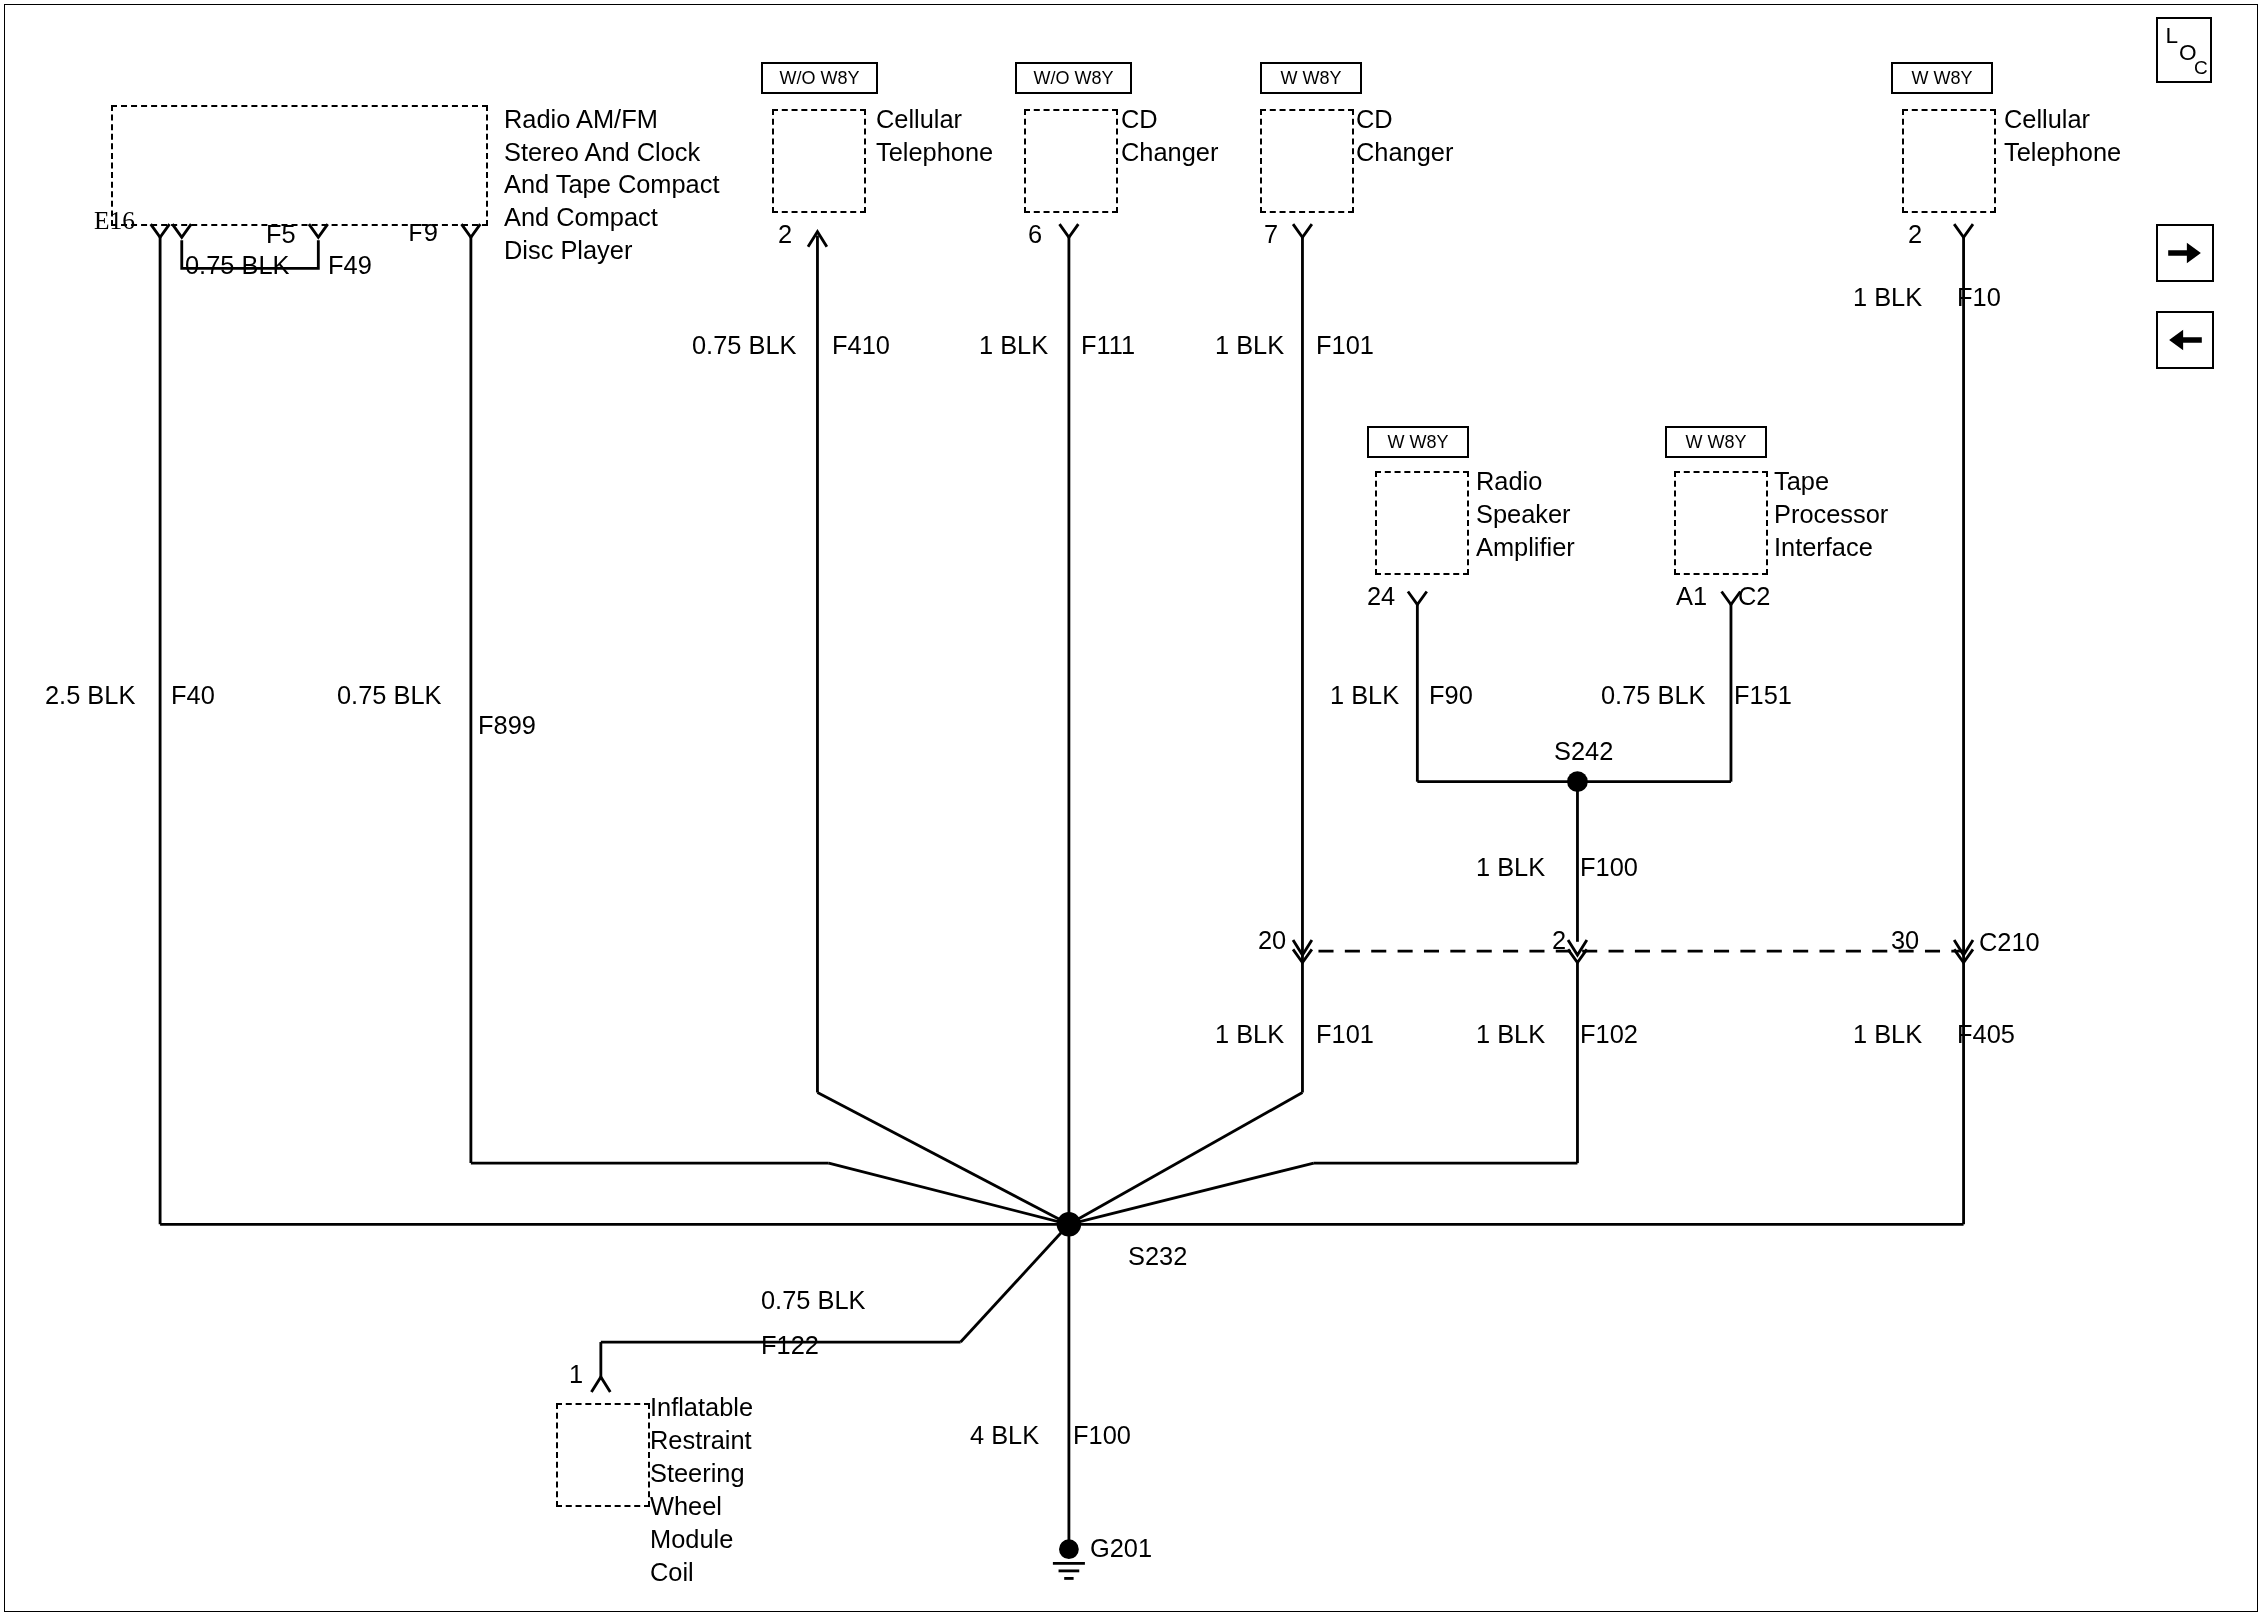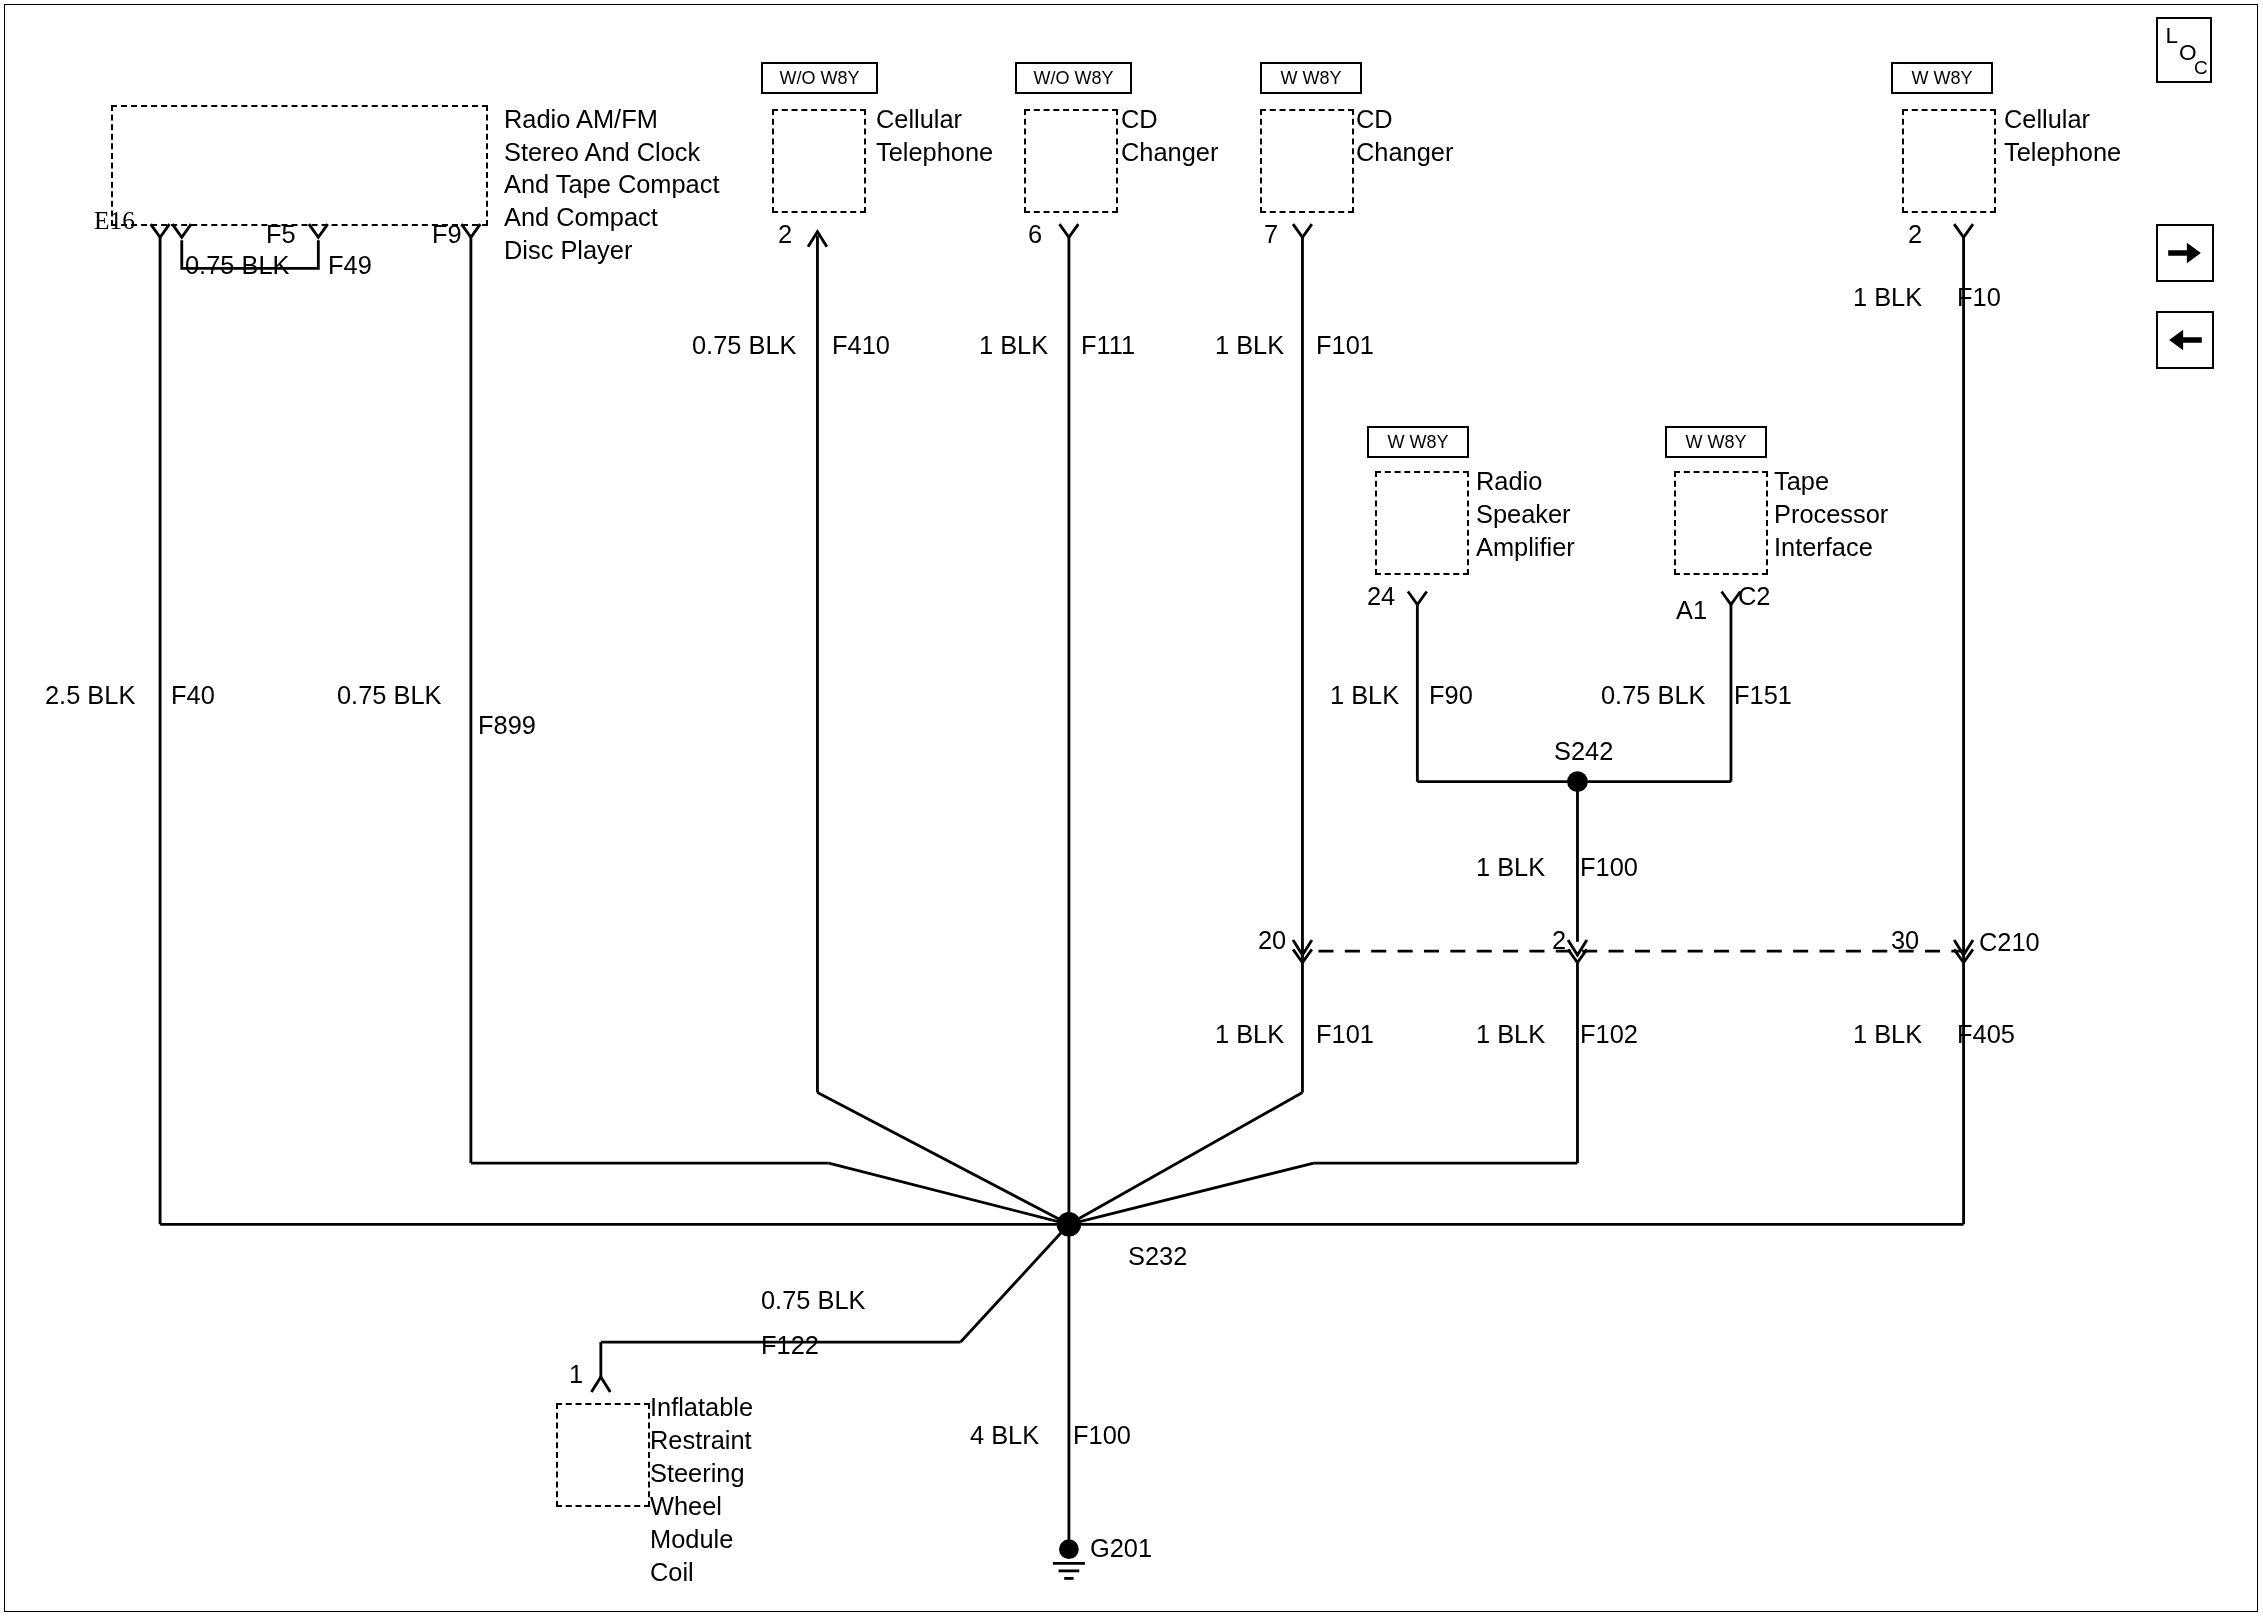--- a/index.html
+++ b/index.html
@@ -167,21 +167,21 @@
 
   <div class="conn-box" style="left:111px; top:105px; width:377px; height:121px;"></div>
   <div class="lbl" style="left:504px; top:104px;">Radio AM/FM</div>
   <div class="lbl" style="left:504px; top:137px;">Stereo And Clock</div>
   <div class="lbl" style="left:504px; top:169px;">And Tape Compact</div>
   <div class="lbl" style="left:504px; top:202px;">And Compact</div>
   <div class="lbl" style="left:504px; top:235px;">Disc Player</div>
 
   <div class="lbl" style="left:94px; top:205px;font-family:Liberation Serif, serif;">E16</div>
   <div class="lbl" style="left:266px; top:219px;">F5</div>
-  <div class="lbl" style="left:432px; top:219px;">F9</div>
+  <div class="lbl" style="left:408px; top:219px;font-family:Liberation Mono, monospace;">F9</div>
 
   <div class="lbl" style="left:185px; top:250px;">0.75 BLK</div>
   <div class="lbl" style="left:328px; top:250px;">F49</div>
 
   <div class="optbox" style="left:761px; top:62px; width:117px; height:32px;">
     <span>W/O W8Y</span>
   </div>
   <div class="conn-box" style="left:772px; top:109px; width:94px; height:104px;"></div>
   <div class="lbl" style="left:876px; top:104px;">Cellular</div>
   <div class="lbl" style="left:876px; top:137px;">Telephone</div>
@@ -230,21 +230,21 @@
   <div class="lbl" style="left:1330px; top:680px;">1 BLK</div>
   <div class="lbl" style="left:1429px; top:680px;">F90</div>
 
   <div class="optbox" style="left:1665px; top:426px; width:102px; height:32px;">
     <span>W W8Y</span>
   </div>
   <div class="conn-box" style="left:1674px; top:471px; width:94px; height:104px;"></div>
   <div class="lbl" style="left:1774px; top:466px;">Tape</div>
   <div class="lbl" style="left:1774px; top:499px;">Processor</div>
   <div class="lbl" style="left:1774px; top:532px;">Interface</div>
-  <div class="lbl" style="left:1676px; top:581px;margin-top:14px;">A1</div>
+  <div class="lbl" style="left:1676px; top:581px;">A1</div>
   <div class="lbl" style="left:1738px; top:581px;">C2</div>
   <div class="lbl" style="left:1601px; top:680px;">0.75 BLK</div>
   <div class="lbl" style="left:1734px; top:680px;">F151</div>
 
   <div class="lbl" style="left:1514px; top:736px;margin-left:40px;">S242</div>
 
   <div class="lbl" style="left:1476px; top:852px;">1 BLK</div>
   <div class="lbl" style="left:1580px; top:852px;">F100</div>
 
   <div class="lbl" style="left:1258px; top:925px;">20</div>

